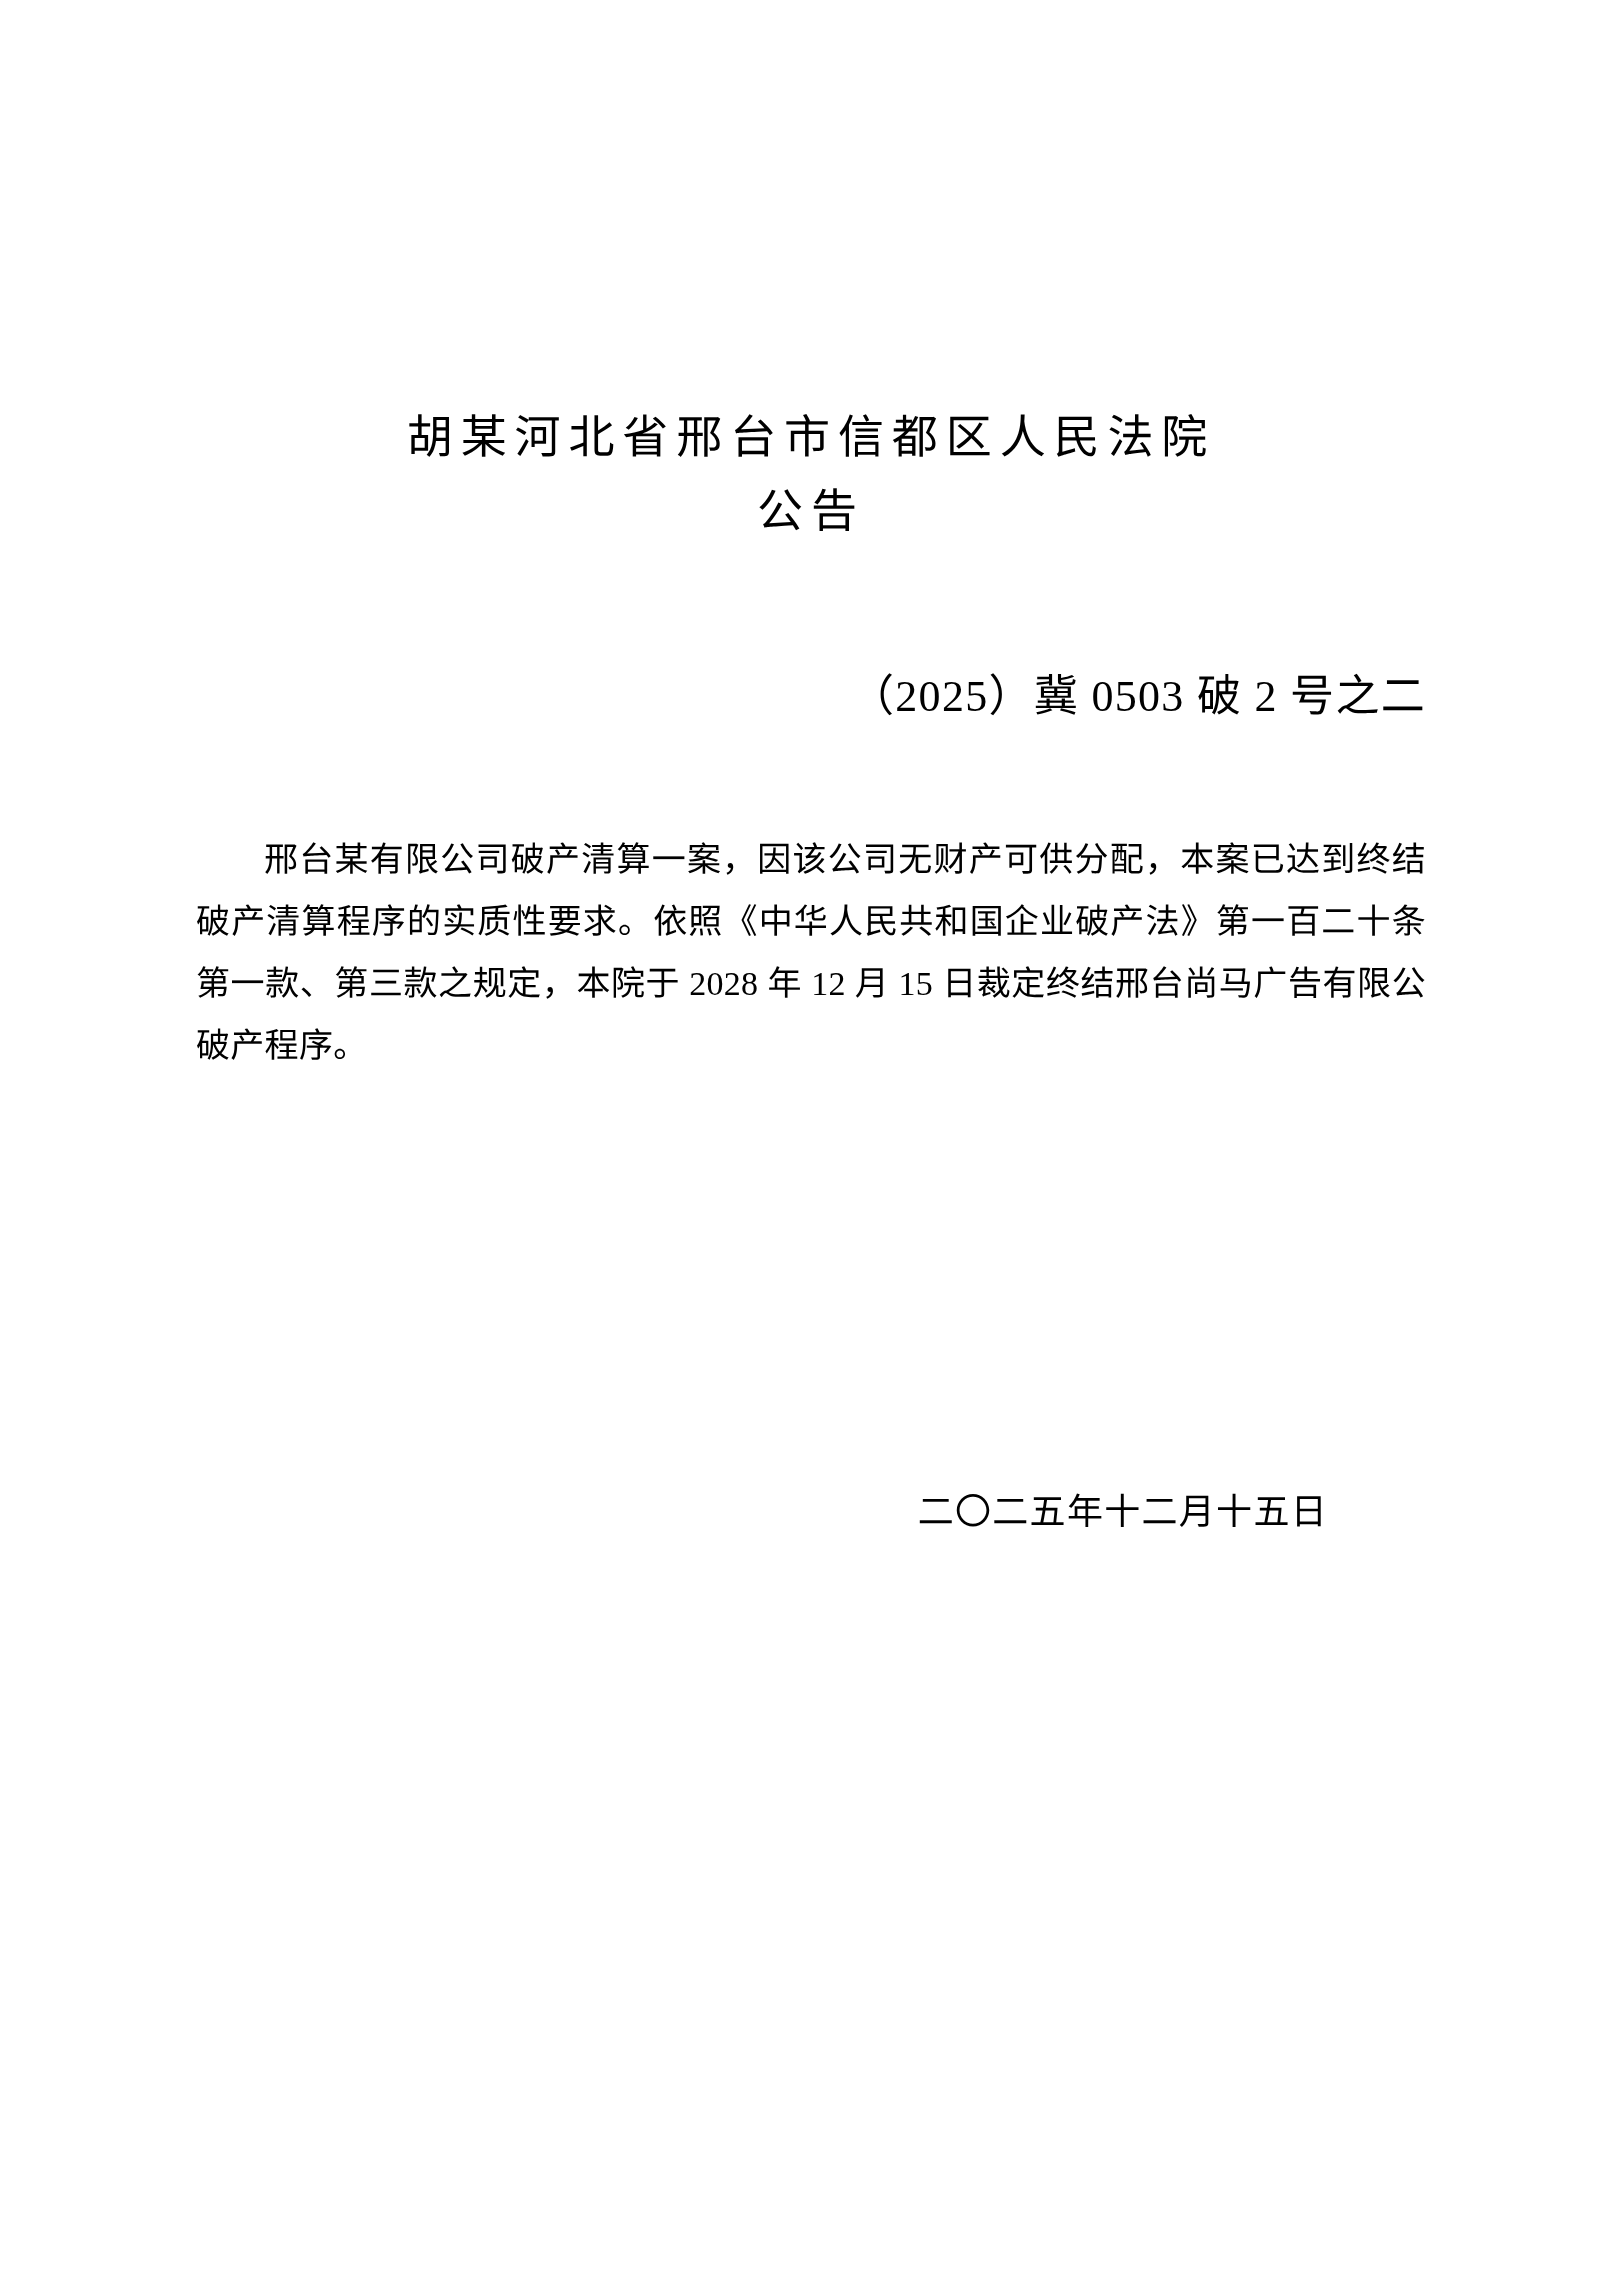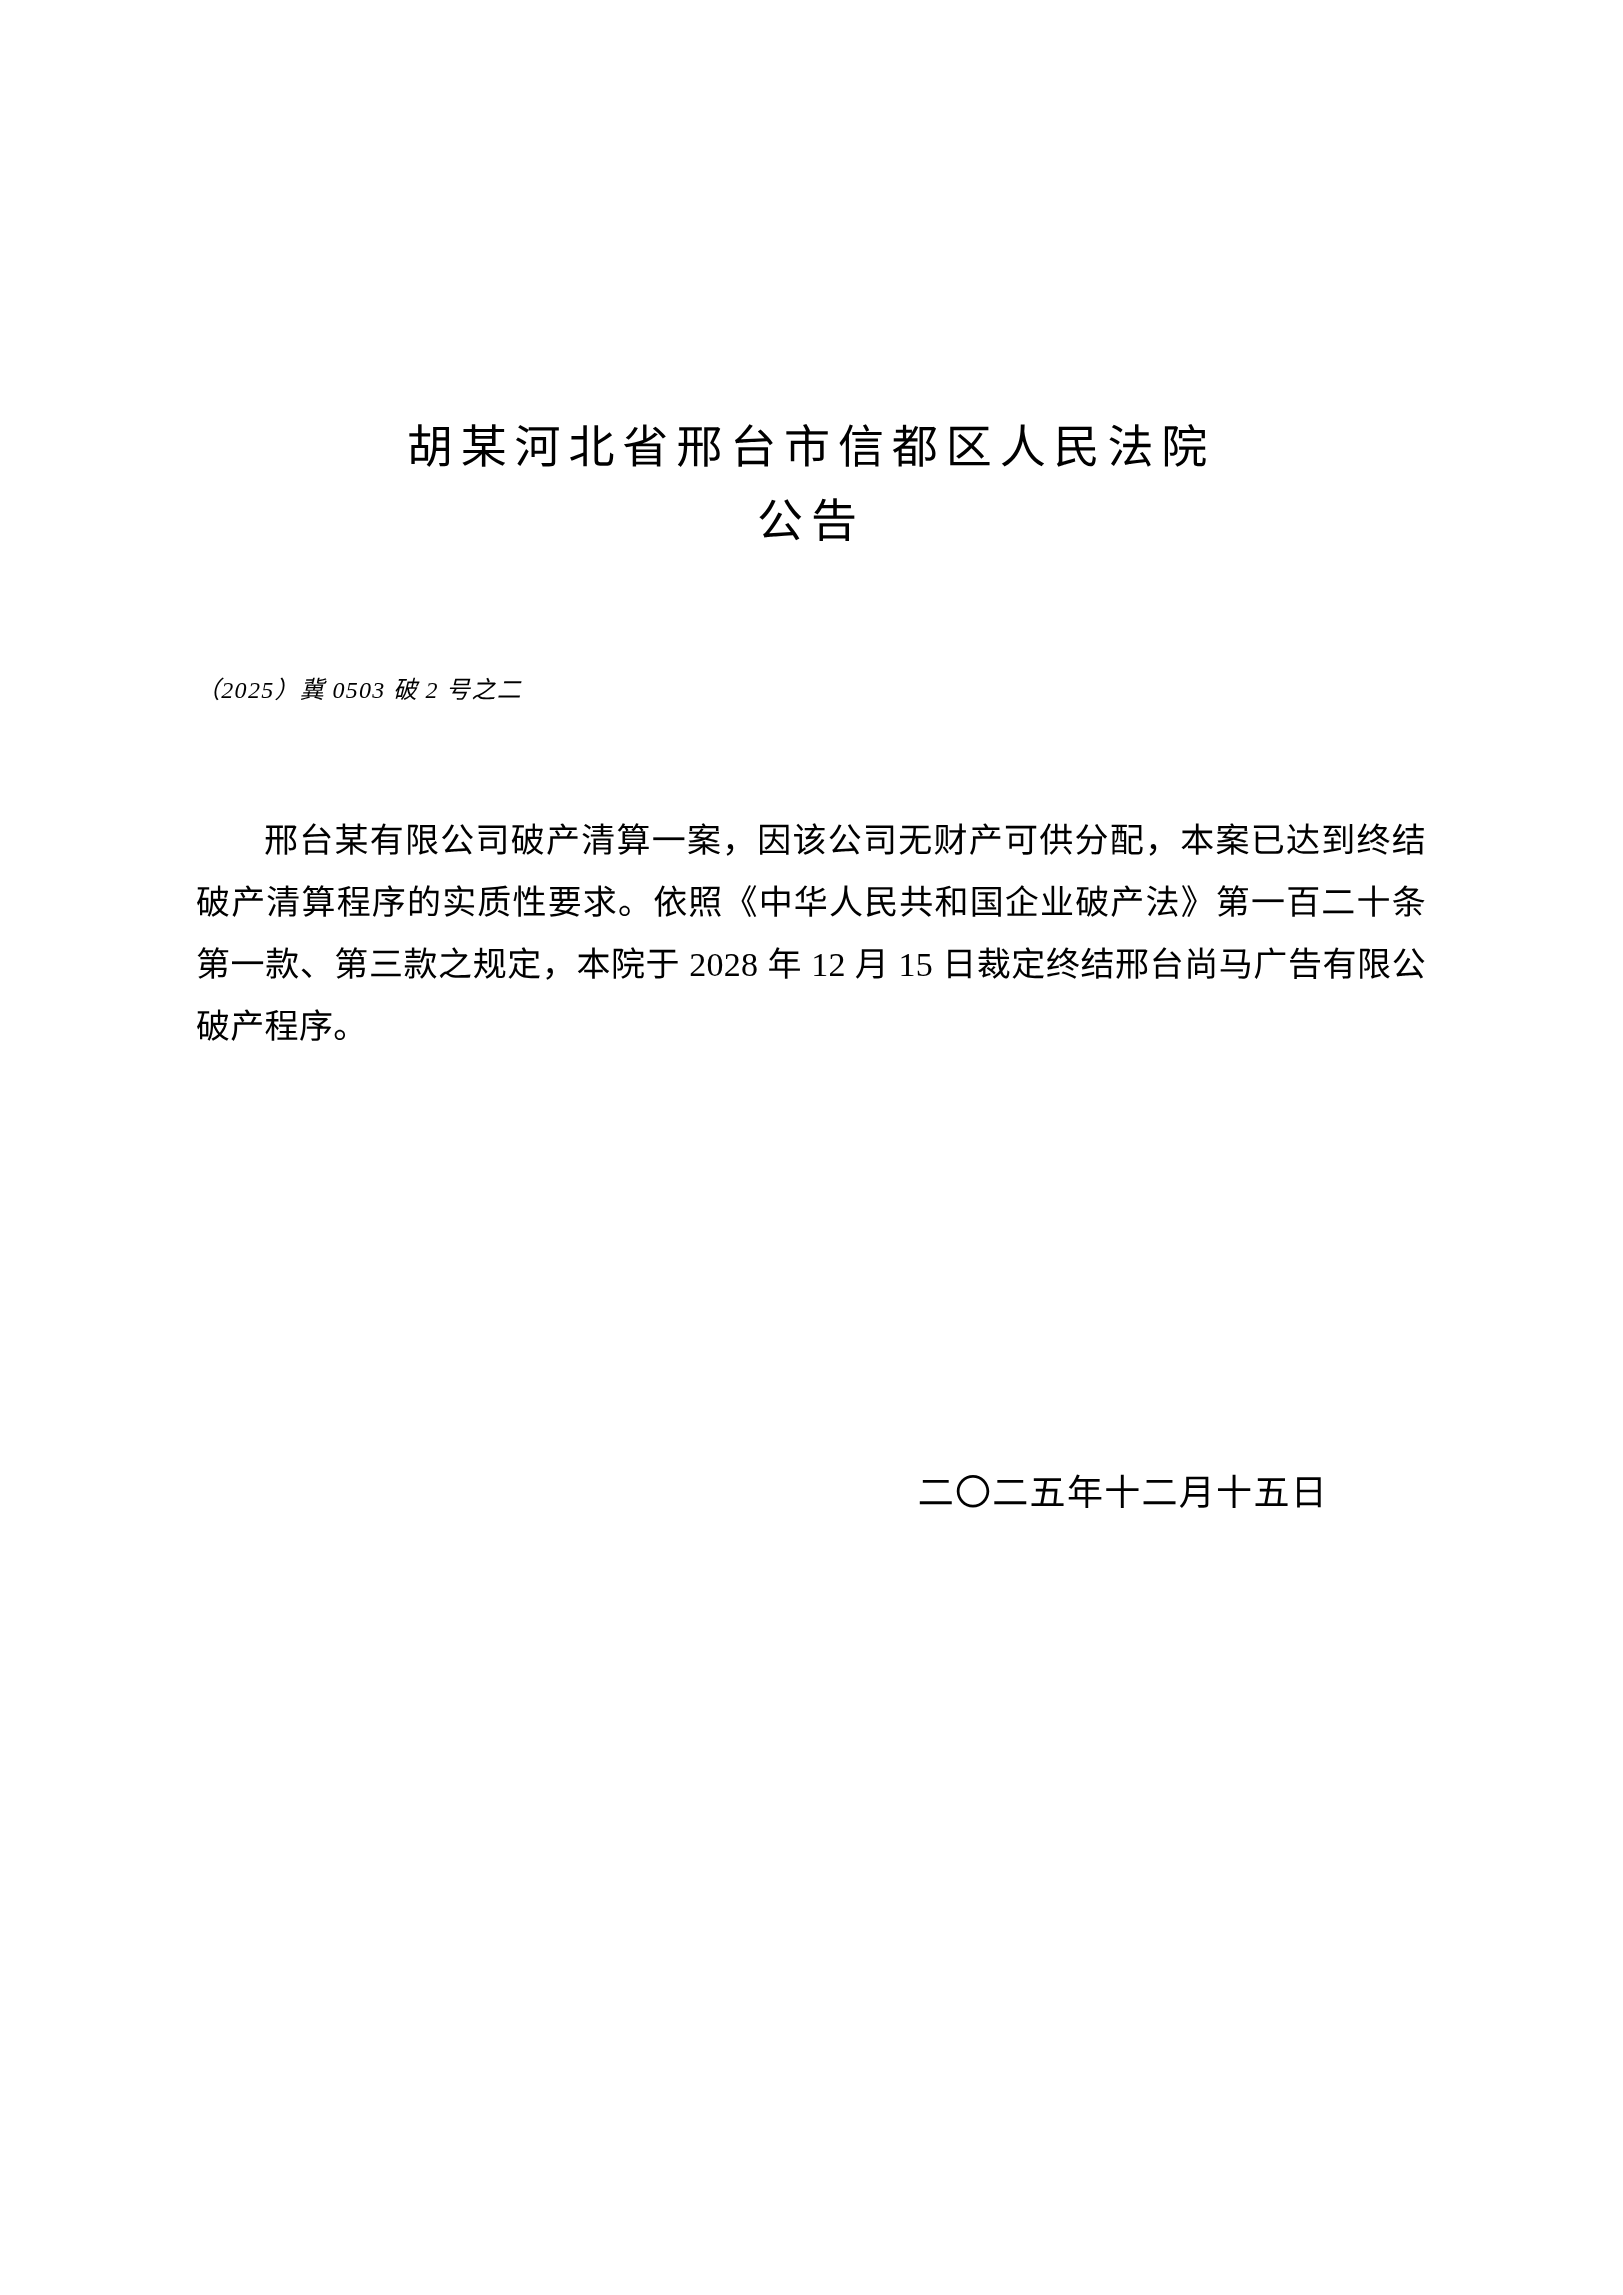--- a/index.html
+++ b/index.html
@@ -9,21 +9,21 @@
     background: #ffffff;
   }
   body {
     font-family: "Liberation Serif", "DejaVu Serif", serif;
     color: #000000;
   }
   .page {
     position: relative;
     width: 1623px;
     height: 2214px;
-    margin: 10px auto;
+    margin: 0 auto;
     background: #ffffff;
     box-sizing: border-box;
     overflow: hidden;
   }
   .content {
     position: absolute;
     left: 196px;
     top: 0;
     width: 1230px;
   }
@@ -37,25 +37,24 @@
     letter-spacing: 7.9px;
     line-height: 1.35;
     font-weight: 500;
     white-space: nowrap;
   }
   .title-line.second {
     margin-top: 11.8px;
   }
   .case-number {
     margin-top: 118px;
-    text-align: left;
-    font-size: 24px;
+    text-align: right;
+    font-size: 44px;
     letter-spacing: 1.3px;
     font-family: "Liberation Serif", "DejaVu Serif", serif;
-    font-style: italic;
   }
   .body-block {
     margin-top: 105px;
     font-size: 34px;
     line-height: 1.82;
     letter-spacing: 0.3px;
     text-align: justify;
     text-justify: inter-ideograph;
   }
   .para {

